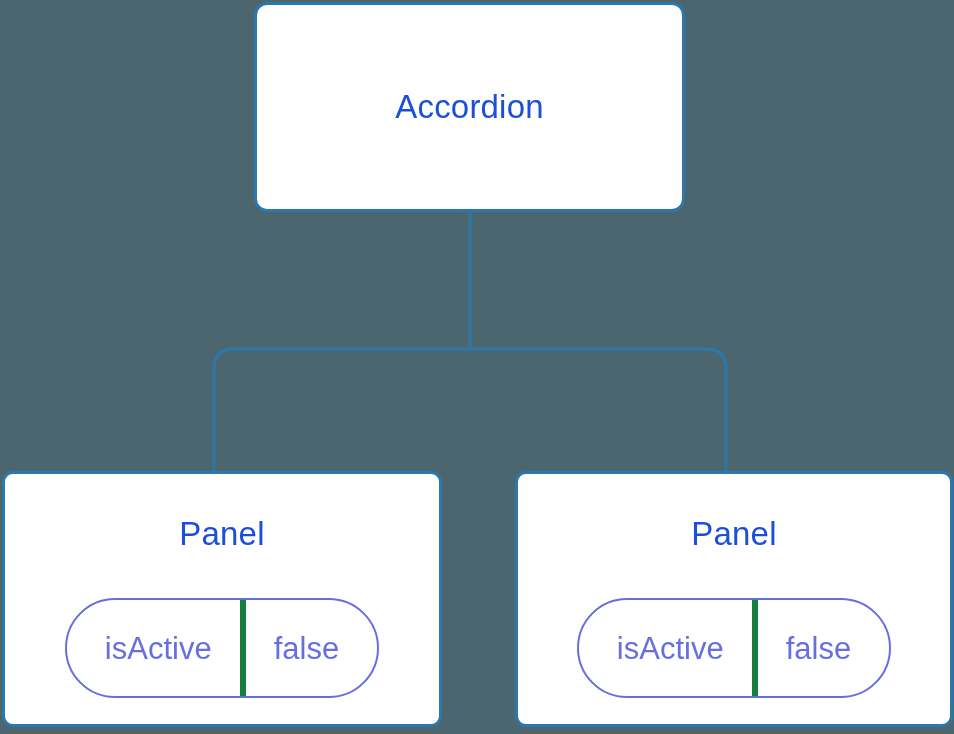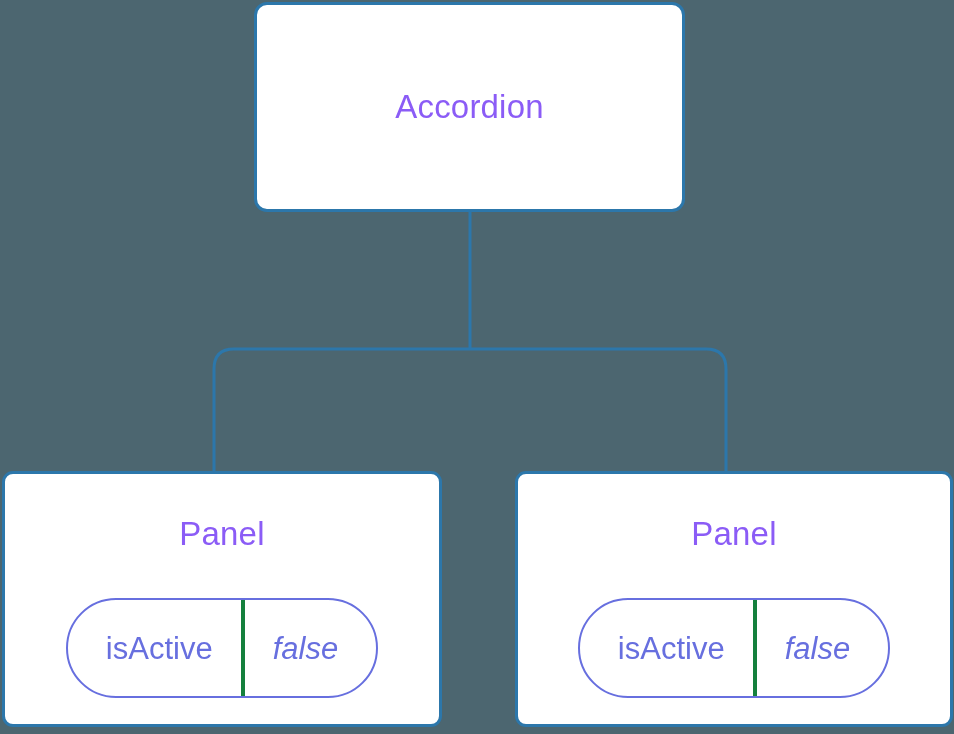--- a/index.html
+++ b/index.html
@@ -40,21 +40,21 @@
     background: #ffffff;
     border: 3px solid #2c77ab;
     border-radius: 12px;
     display: flex;
     flex-direction: column;
     align-items: center;
     justify-content: center;
   }
 
   .node-title {
-    color: #8b5cf6;
+    color: #1d4ed8;
     font-size: 33px;
     font-weight: 400;
     letter-spacing: 0.2px;
     line-height: 1.1;
     white-space: nowrap;
   }
 
   
   #node-accordion {
     left: 254px;
@@ -108,22 +108,21 @@
     white-space: nowrap;
     line-height: 1;
   }
 
   .state-key {
     padding: 0 28px 0 38px;
   }
 
   .state-value {
     padding: 0 38px 0 28px;
-    border-left: 4px solid #15803d;
-    font-style: italic;
+    border-left: 6px solid #15803d;
   }
 </style>
 </head>
 <body>
 
 <div id="diagram-canvas">
 
   <svg id="connector-layer" viewBox="0 0 954 734">
 
     <path d="M 470 212 L 470 349" fill="none" stroke="#2c77ab" stroke-width="3" stroke-linecap="butt"></path>

